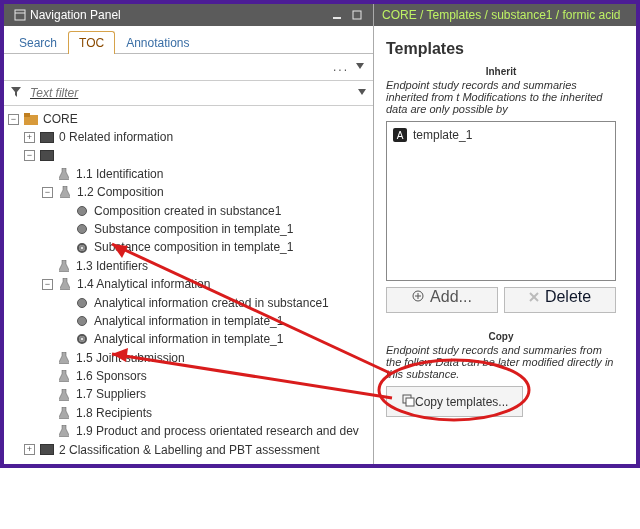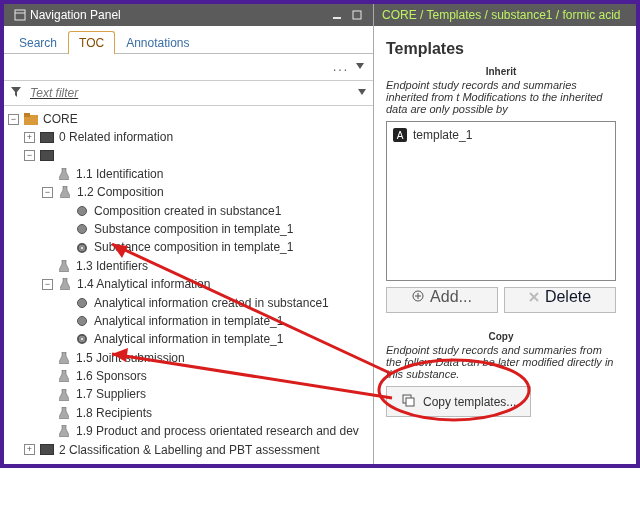--- a/index.html
+++ b/index.html
@@ -71,21 +71,21 @@
   }
   .btnrow { display:flex; gap:6px; margin-top:6px; }
   .btn {
     flex:1; border:1px solid #bbb; background:#f4f4f4; height:26px;
     display:flex; align-items:flex-start; justify-content:center; gap:6px;
     font-size:16px; color:#555;
   }
   .btn.dis { color:#0f172a; }
   .copybtn {
     border:1px solid #bbb; background:#f4f4f4; padding:6px 14px;
-    display:inline-flex; align-items:center; gap:8px; font-size:12px;
+    display:inline-flex; align-items:center; gap:0; font-size:12px;
   }
   
   .overlay { position:absolute; inset:0; pointer-events:none; }
 </style>
 </head>
 <body>
 
 <div class="wrap">
 
   <div class="left">

